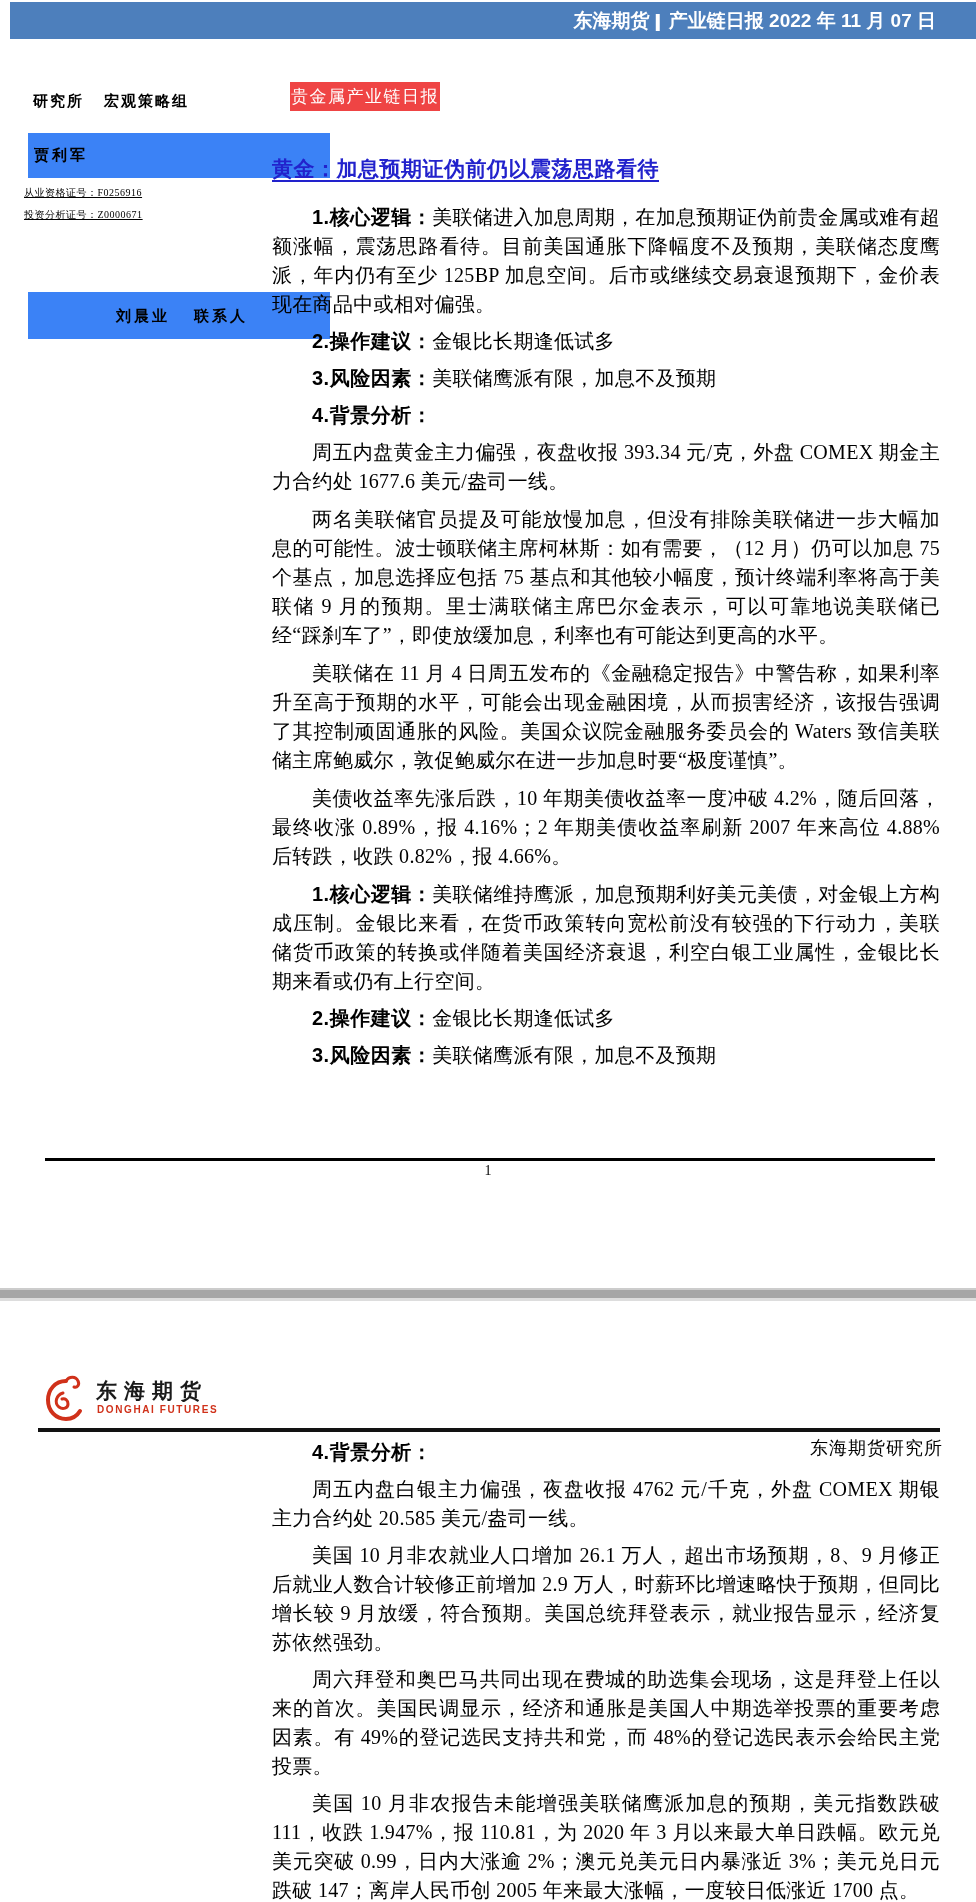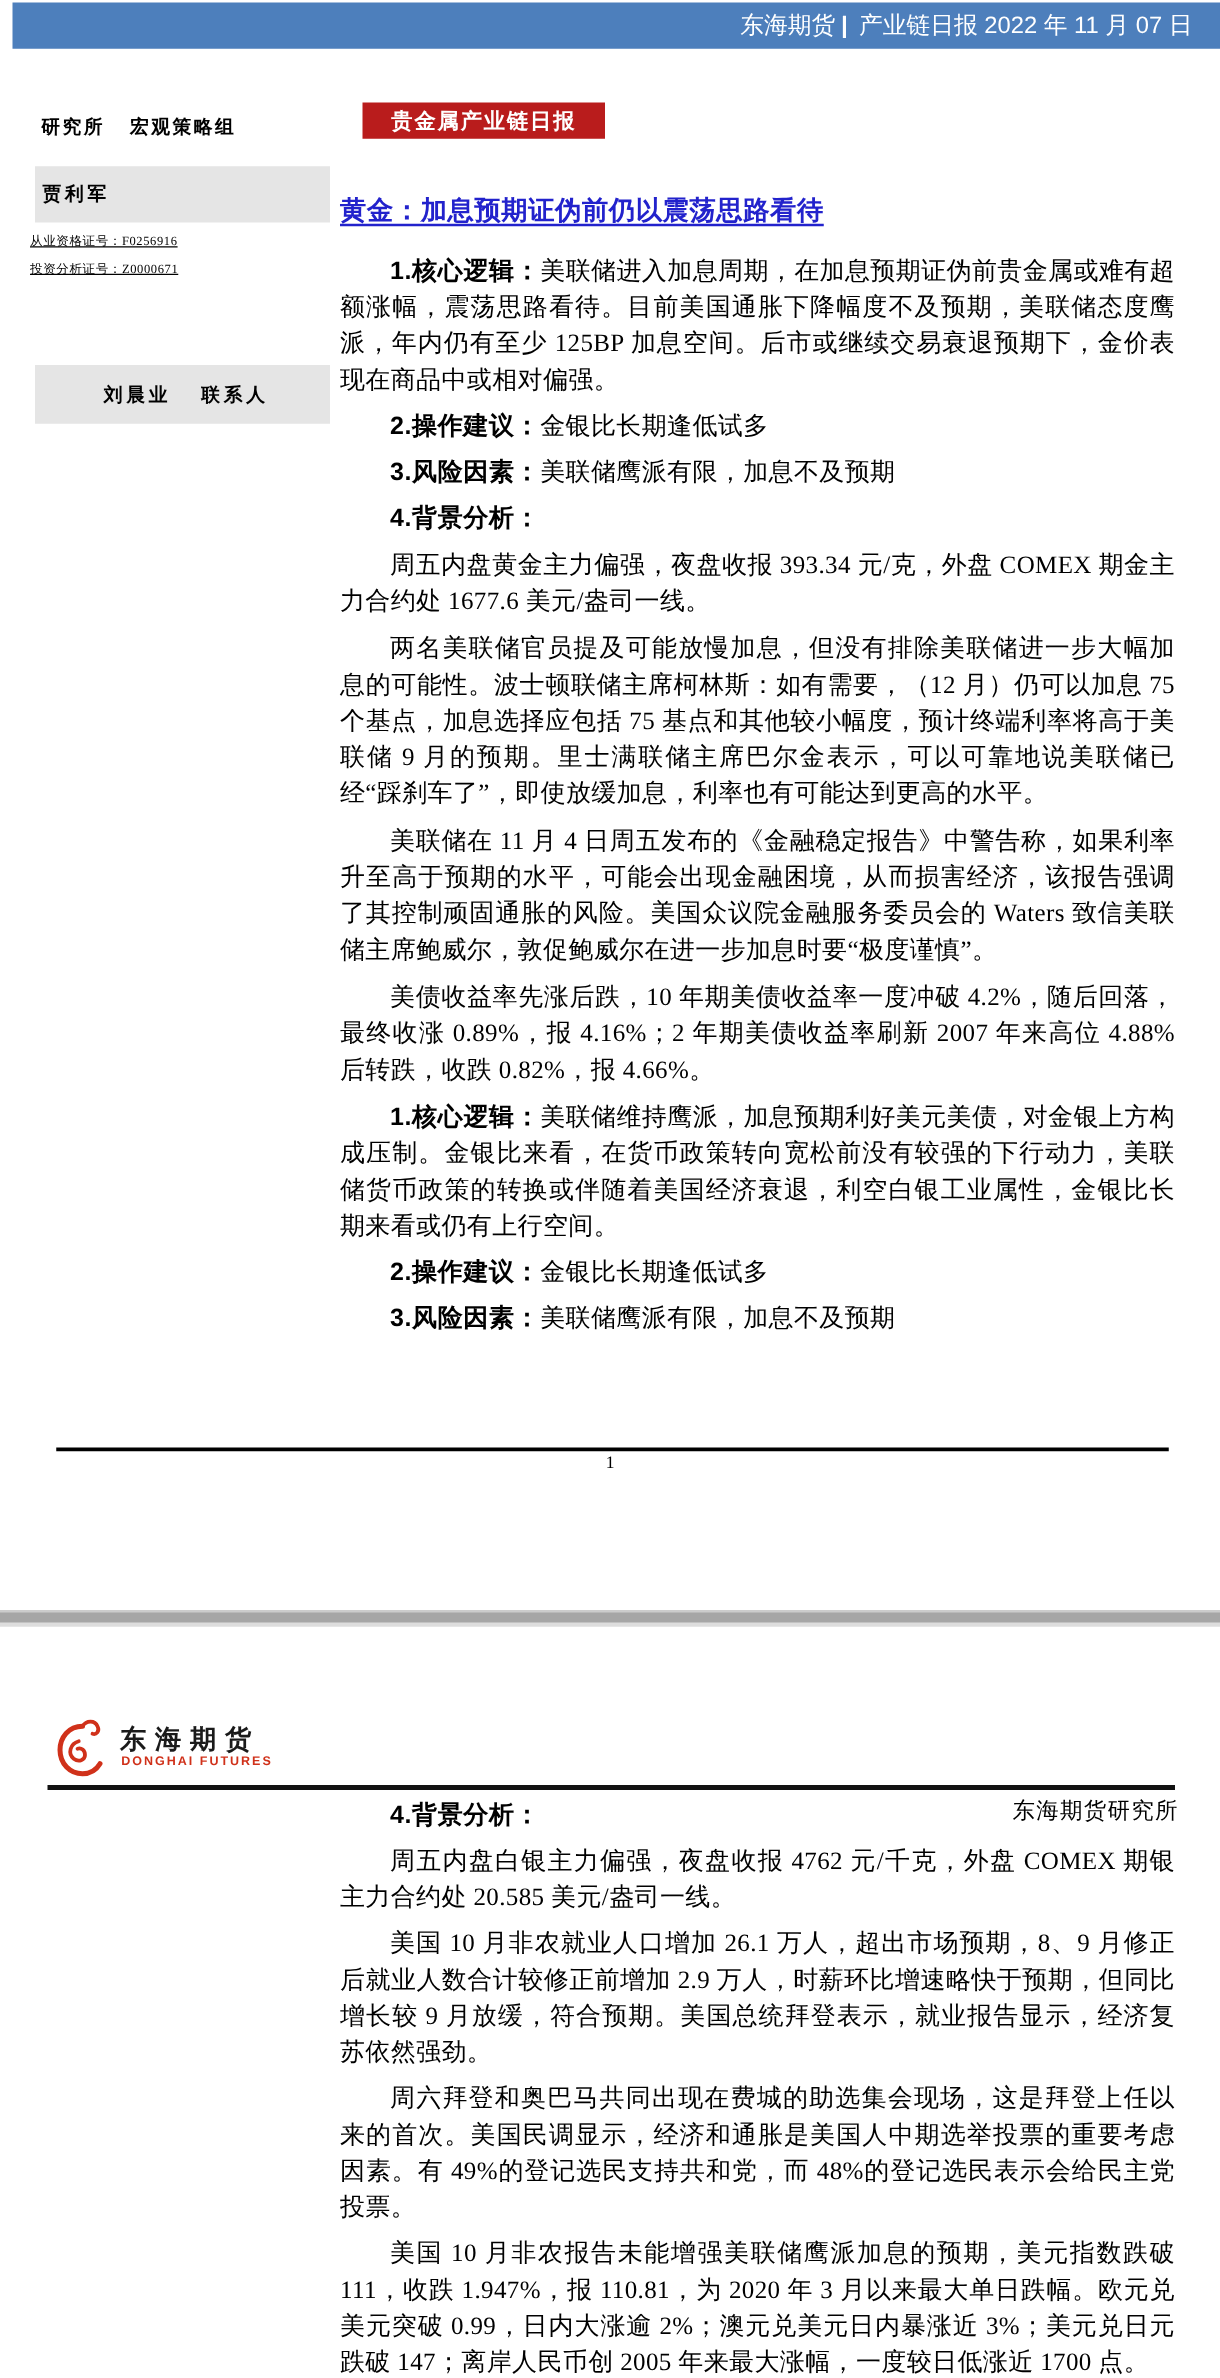--- a/index.html
+++ b/index.html
@@ -1,38 +1,38 @@
 <!DOCTYPE html>
 <html><head>
 <meta charset="utf-8">
 <style>
   html,body{margin:0;padding:0;background:#fff;}
   .canvas{position:relative;width:976px;height:1902px;background:#ffffff;overflow:hidden;
           font-family:"Liberation Serif",serif;color:#000;}
 
   
   .topbar{position:absolute;top:2px;left:10px;right:0;height:37px;background:#4d7fbc;
-          color:#fff;font-family:"Liberation Sans",sans-serif;font-weight:normal;
-          font-size:19px;line-height:37px;text-align:right;padding-right:22px;box-sizing:border-box;}
+          color:#fff;font-family:"Liberation Sans",sans-serif;font-weight:bold;
+          font-size:19px;line-height:37px;text-align:right;padding-right:40px;box-sizing:border-box;}
   .topbar .sep{display:inline-block;margin:0 9px 0 5px;transform:scaleX(1.6);}
 
   
   .side-org{position:absolute;left:33px;top:92px;font-size:15px;font-weight:bold;letter-spacing:2px;}
   .side-org .grp{margin-left:20px;}
-  .gray-box{position:absolute;left:28px;width:236px;background:#e5e5e5;box-sizing:border-box;}
+  .gray-box{position:absolute;left:28px;width:302px;background:#3b82f6;box-sizing:border-box;}
   .box-analyst{top:133px;height:45px;padding:13px 0 0 6px;font-size:15px;font-weight:bold;letter-spacing:3px;}
   .cert{position:absolute;left:24px;font-size:10px;letter-spacing:0.5px;text-decoration:underline;}
   .cert1{top:186px;} .cert2{top:208px;}
   .box-contact{top:292px;height:47px;padding:15px 0 0 6px;font-size:15px;font-weight:bold;letter-spacing:3px;text-align:center;}
   .box-contact .role{margin-left:24px;}
 
   
-  .badge{position:absolute;left:290px;top:82px;height:29px;line-height:29px;background:#b91c1c;
-         color:#fff;font-family:"Liberation Sans",sans-serif;font-weight:bold;font-size:17px;
-         padding:0 23px;letter-spacing:1.5px;}
+  .badge{position:absolute;left:290px;top:82px;height:29px;line-height:29px;background:#ef4444;
+         color:#fff;font-family:"Liberation Sans",sans-serif;font-weight:normal;font-size:17px;
+         padding:0 1px;letter-spacing:1.5px;}
 
   
   .col{position:absolute;left:272px;width:668px;font-size:20px;line-height:29px;
        text-align:justify;letter-spacing:0.3px;}
   .col1{top:156px;}
   .col2{top:1438px;}
   h2.link{margin:0 0 18px 0;font-family:Liberation Mono, monospace;font-size:21px;
           font-weight:bold;color:#2222cc;text-decoration:underline;text-underline-offset:4px;
           line-height:29px;letter-spacing:0.5px;cursor:pointer;}
   h2.gap{margin-top:36px;}

